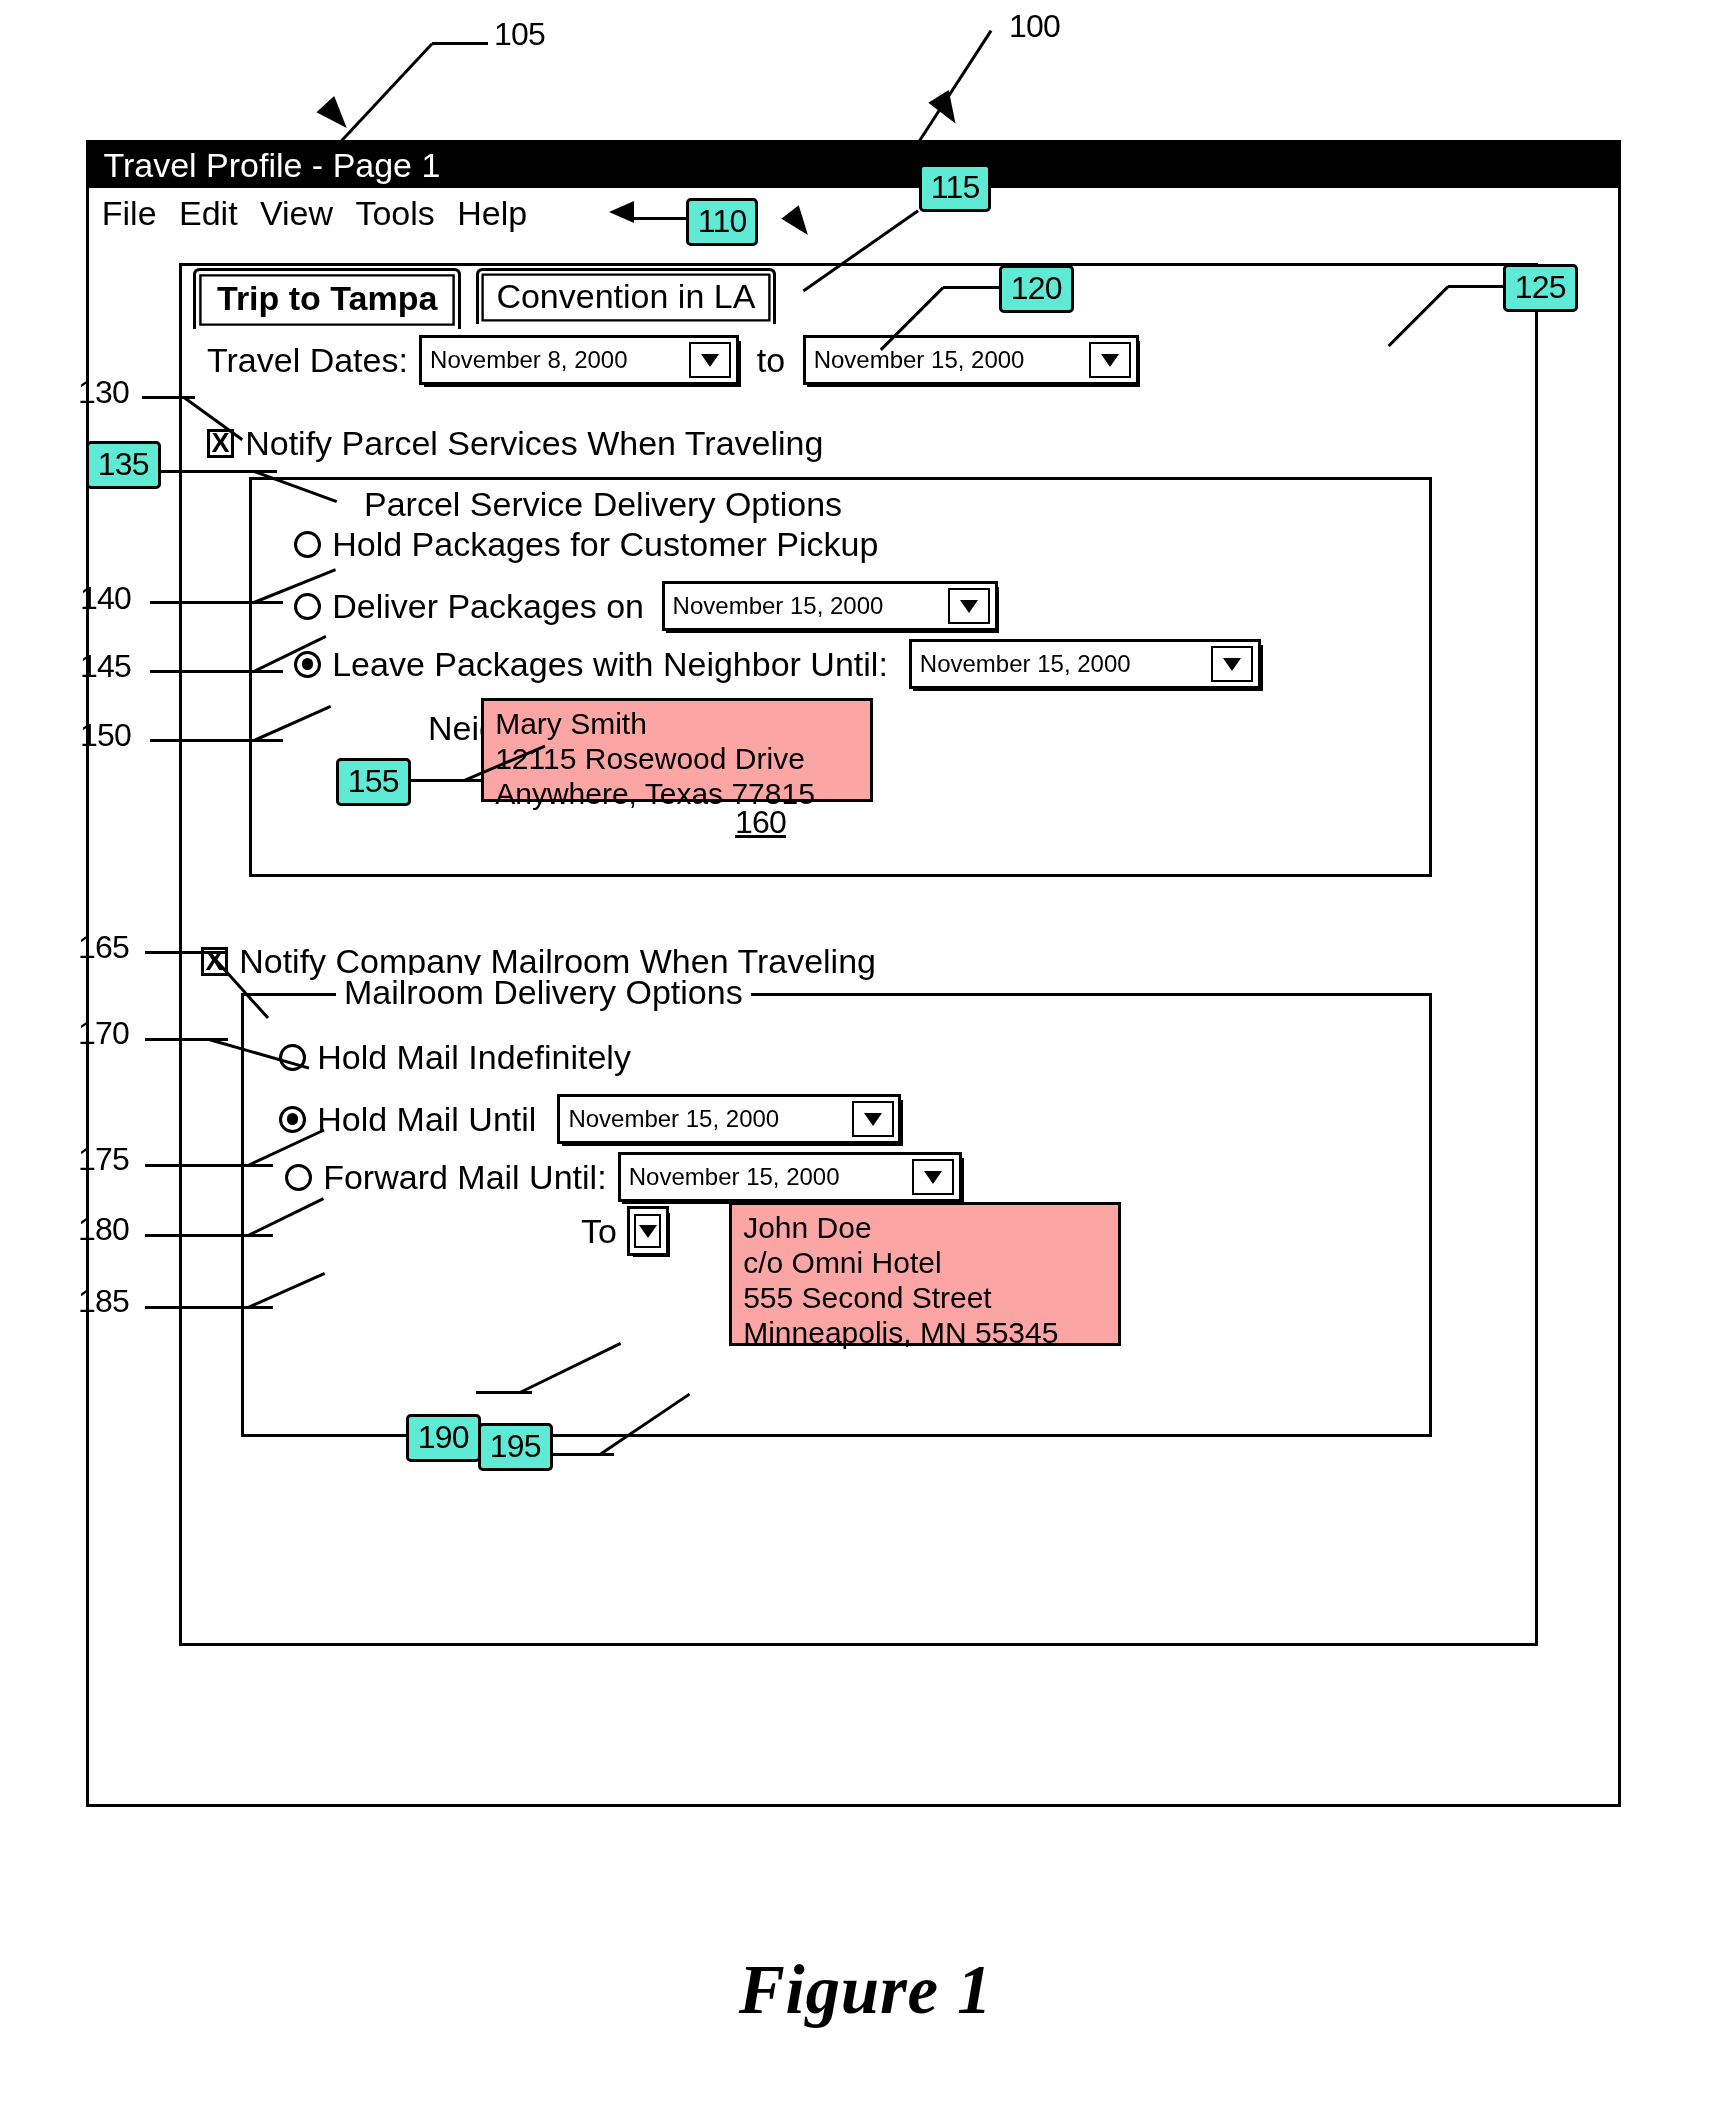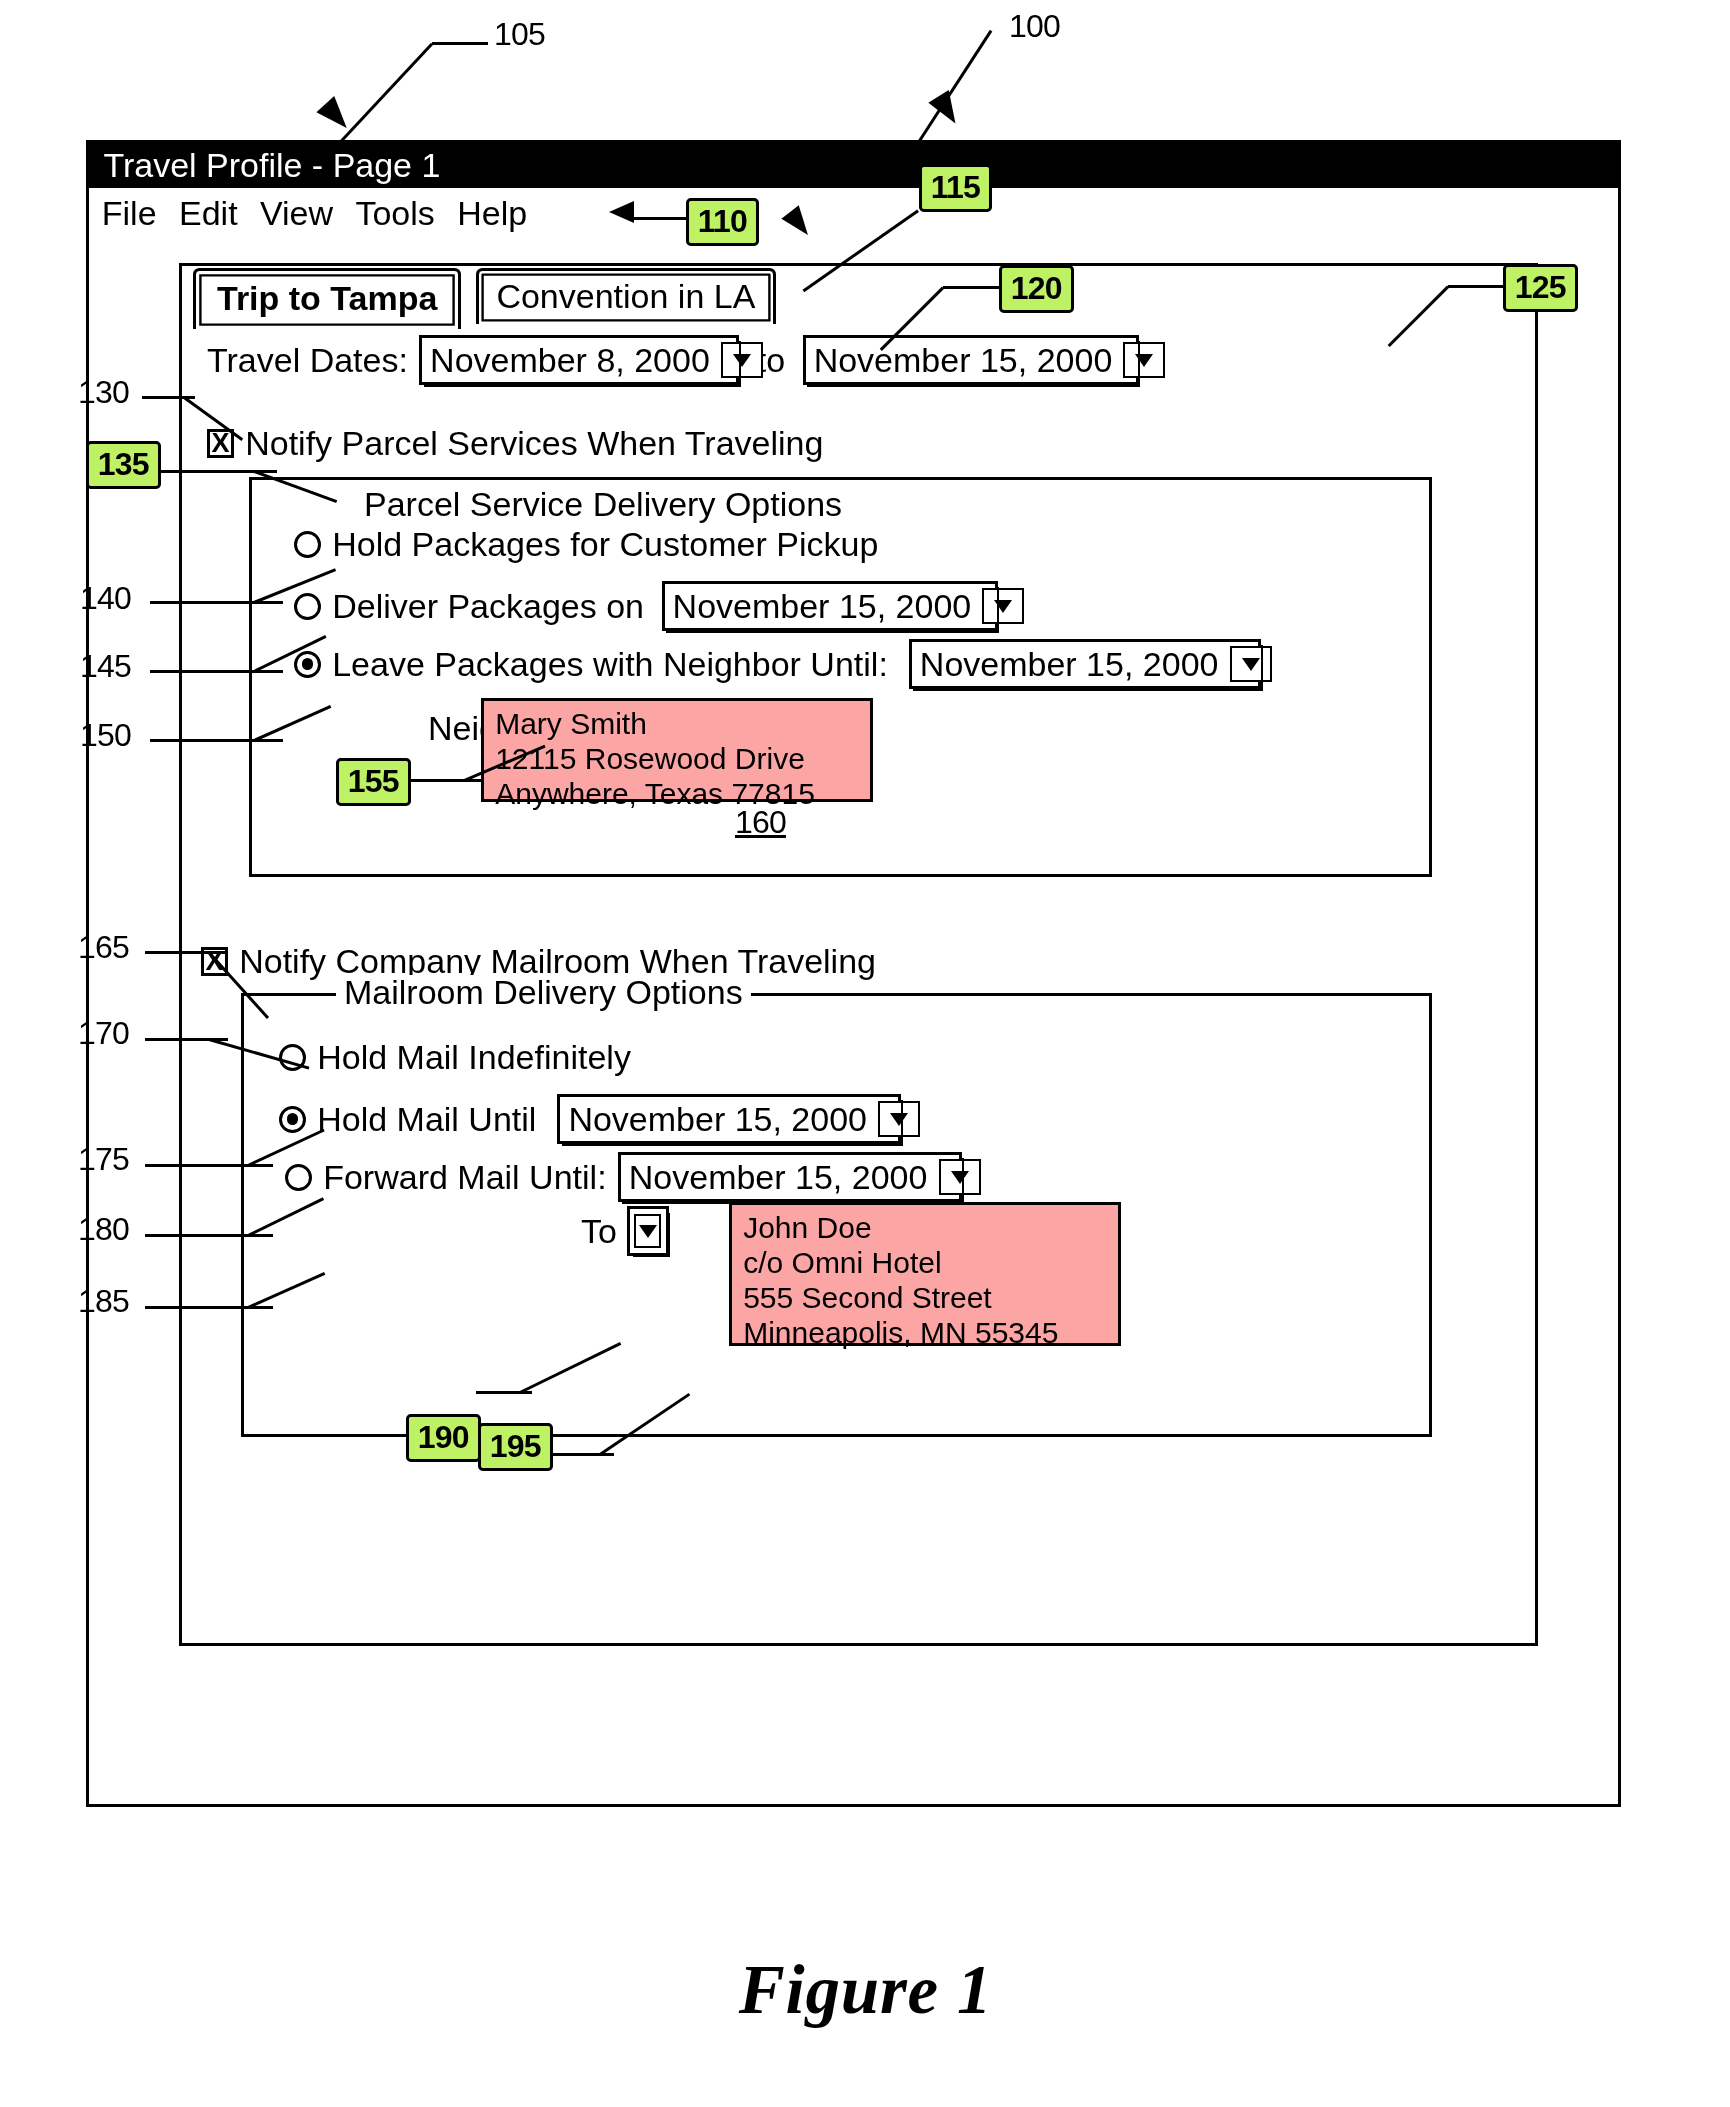--- a/index.html
+++ b/index.html
@@ -26,23 +26,22 @@
     font-size: 32px;
     font-weight: 400;
     letter-spacing: -0.8px;
     line-height: 1;
     color: #000;
   }
   .callout.boxed {
     border: 3.2px solid #000;
     border-radius: 4.8px;
     padding: 4px 8.8px 6.4px 8.8px;
-    background: #bef264;
+    background: #5eead4;
     z-index: 40;
-    font-weight: bold;
   }
   .callout.plain {
     background: transparent;
     z-index: 40;
   }
 
   
   .lead {
     position: absolute;
     background: #000;
@@ -169,21 +168,21 @@
     position: absolute;
     left: 1.6px; right: -4.8px; top: 3.2px; bottom: -4.8px;
     border-right: 2.4px solid #000;
     border-bottom: 2.4px solid #000;
     pointer-events: none;
   }
   .combo .combo-text {
     display: flex;
     align-items: center;
     padding: 0 11.2px 0 8px;
-    font-size: 34px;
+    font-size: 24px;
     line-height: 1;
   }
   .combo .combo-btn {
     width: 42px;
     margin: 4px 4.8px 4px 0;
     border: 2.4px solid #000;
     display: flex;
     align-items: center;
     justify-content: center;
     box-sizing: border-box;

